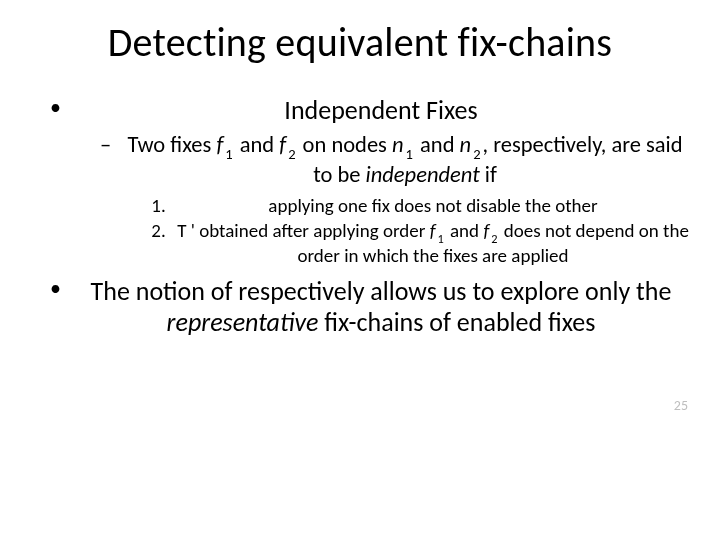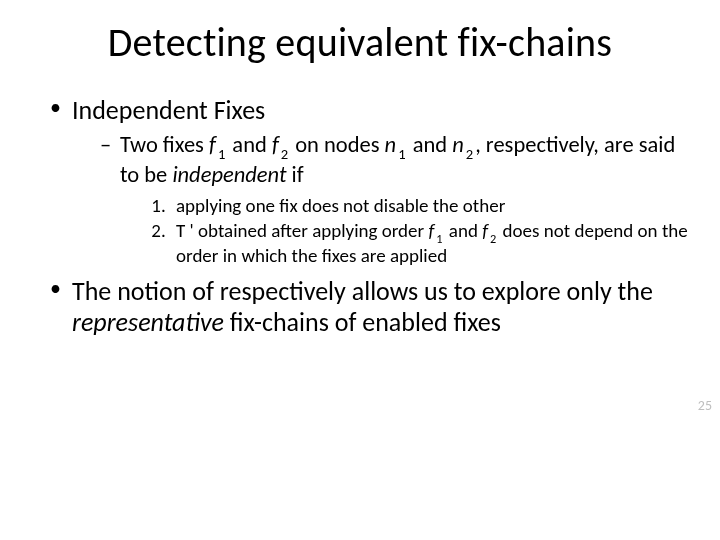--- a/index.html
+++ b/index.html
@@ -22,20 +22,21 @@
   .title {
     font-size: 40px;
     text-align: center;
     padding-top: 18px;
     padding-bottom: 10px;
     font-weight: 400;
     letter-spacing: 0.2px;
   }
   .body {
     padding: 0 30px 0 30px;
+    text-align: center;
   }
   ul.lvl1 {
     list-style: none;
     padding-left: 20px;
     margin: 18px 0 0 0;
   }
   ul.lvl1 > li {
     font-size: 26px;
     position: relative;
     padding-left: 22px;
@@ -74,21 +75,21 @@
   ol.lvl3 > li {
     font-size: 19px;
     padding-left: 6px;
     margin-bottom: 2px;
     line-height: 1.18;
   }
   .italic { font-style: italic; }
   .sub { font-size: 0.65em; vertical-align: sub; position: relative; top: 0.1em; padding: 0 2px; }
   .pagenum {
     position: absolute;
-    right: 8px;
+    right: 32px;
     bottom: 14px;
     font-size: 14px;
     color: #bfbfbf;
   }
 </style>
 </head>
 <body>
 
 <div class="slide">
 

